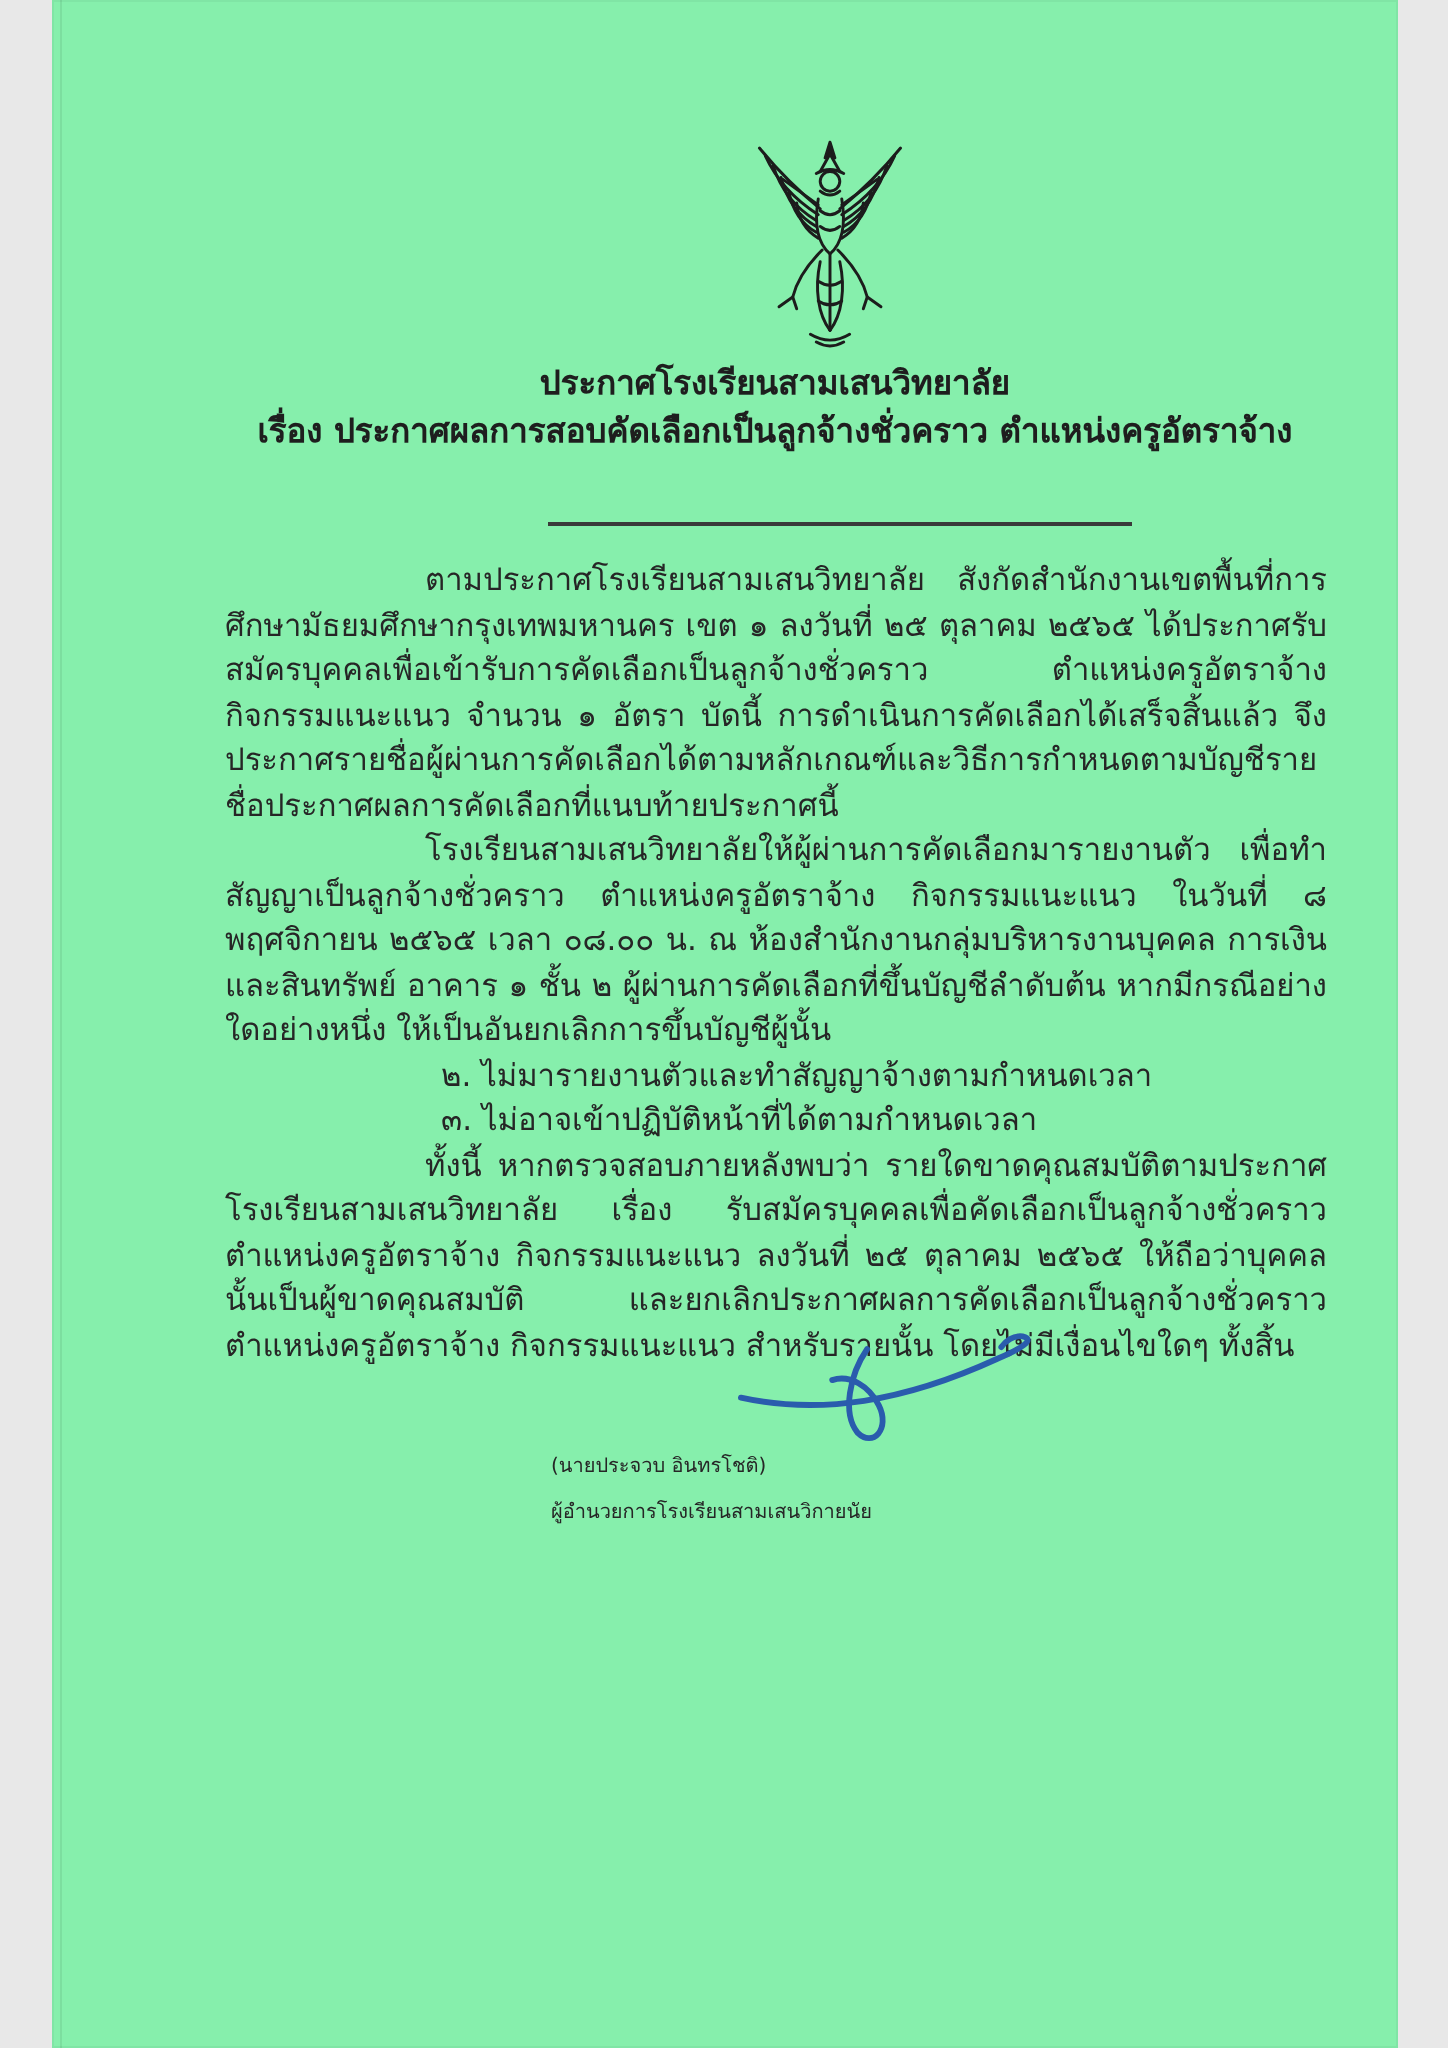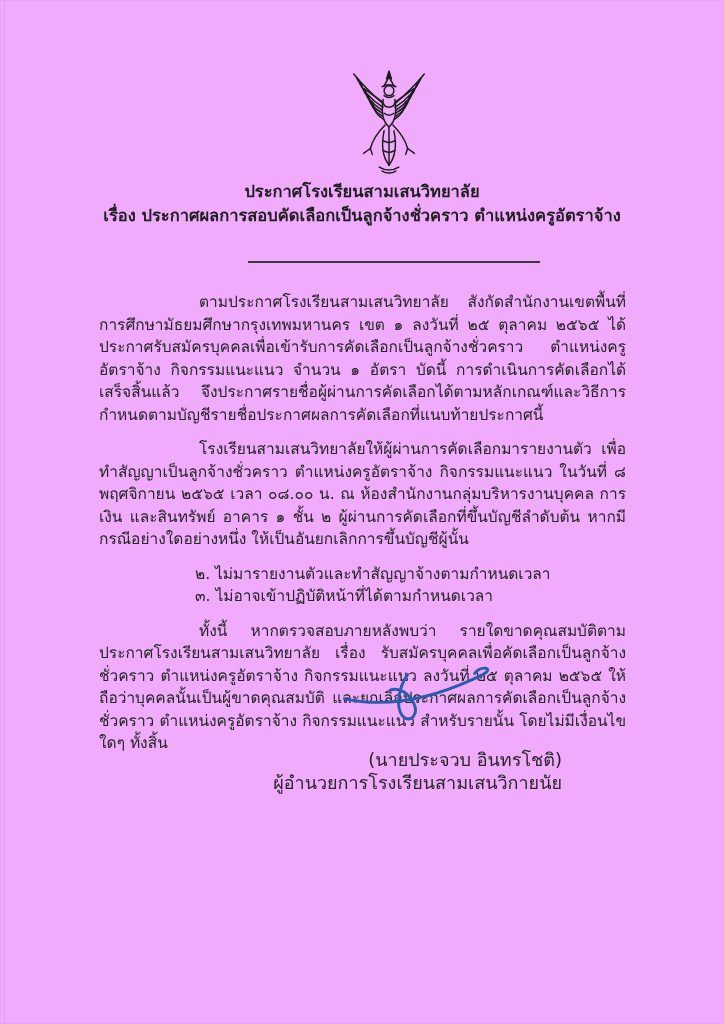--- a/index.html
+++ b/index.html
@@ -1,20 +1,20 @@
 <!DOCTYPE html>
 <html lang="th"><head>
 <meta charset="utf-8">
 <style>
   html,body{margin:0;padding:0;background:#e8e8e8;}
   .page{
     position:relative;
-    width:724px;height:1024px;
+    width:673px;height:1024px;
     margin:0 auto;
-    background:#f0abfc;
+    background:#86efac;
     font-family:"DejaVu Sans","Liberation Sans",sans-serif;
     color:#262626;
     overflow:hidden;
     box-shadow:inset 0 0 0 1px rgba(0,0,0,0.04);
   }
   .scan-edge{
     position:absolute;left:4px;top:0;bottom:0;width:1px;
     background:rgba(0,0,0,0.07);
   }
   .emblem{
@@ -27,31 +27,31 @@
     font-weight:bold;font-size:16.5px;line-height:24px;color:#1e1e1e;
   }
   .divider{
     position:absolute;left:248px;top:261px;width:292px;height:2px;background:#3a3a3a;
   }
   .content{
     position:absolute;left:87px;top:279px;width:551px;
     font-size:15.5px;line-height:22.5px;
   }
   .para{
-    margin:12px;text-indent:100px;text-align:justify;
+    margin:0;text-indent:100px;text-align:justify;
   }
   .cond-list{margin:0;padding:0;list-style:none;}
   .cond-item{margin:0 0 0 108px;line-height:22.5px;}
   .date-line{margin:6px 0 0 108px;line-height:22.5px;}
   .signature-wrap{
     position:absolute;left:328px;top:658px;width:200px;height:68px;
   }
   .signatory{
-    position:absolute;left:250px;top:748px;width:312px;text-align:right;
-    font-size:18px;line-height:23px;
+    position:absolute;left:250px;top:722px;width:312px;text-align:left;
+    font-size:10px;line-height:23px;
   }
 </style>
 </head>
 <body>
 
 <div class="page">
   <div class="scan-edge"></div>
 
   <div class="emblem">
     <svg viewBox="0 0 100 110" width="98" height="108" aria-hidden="true">

